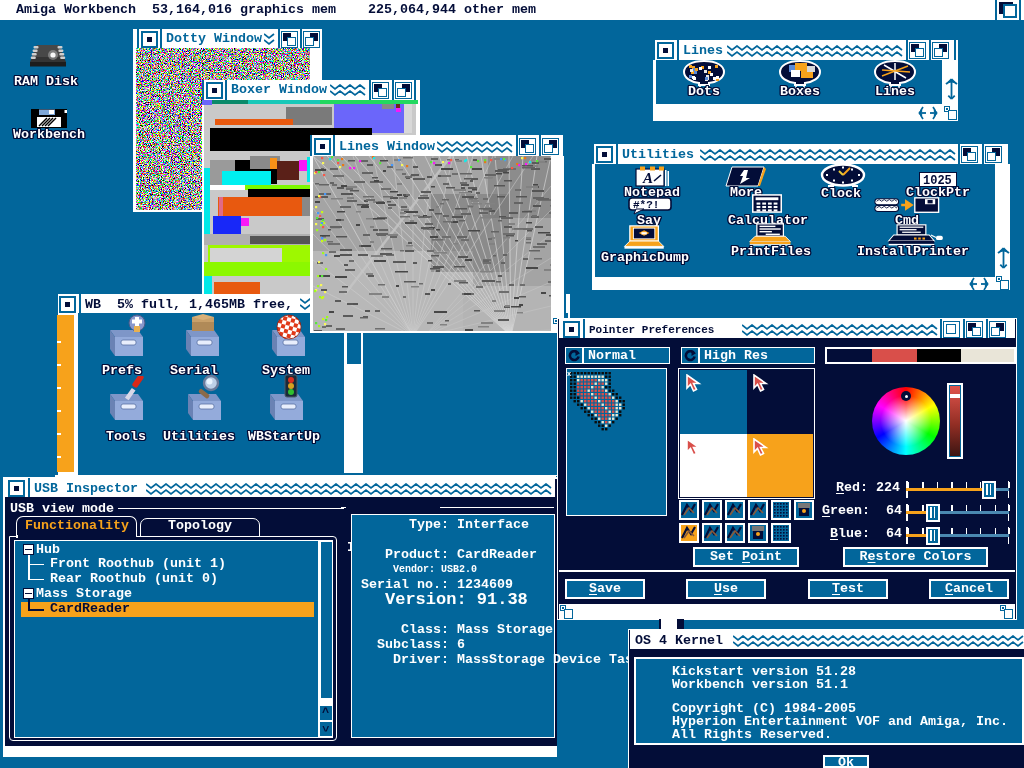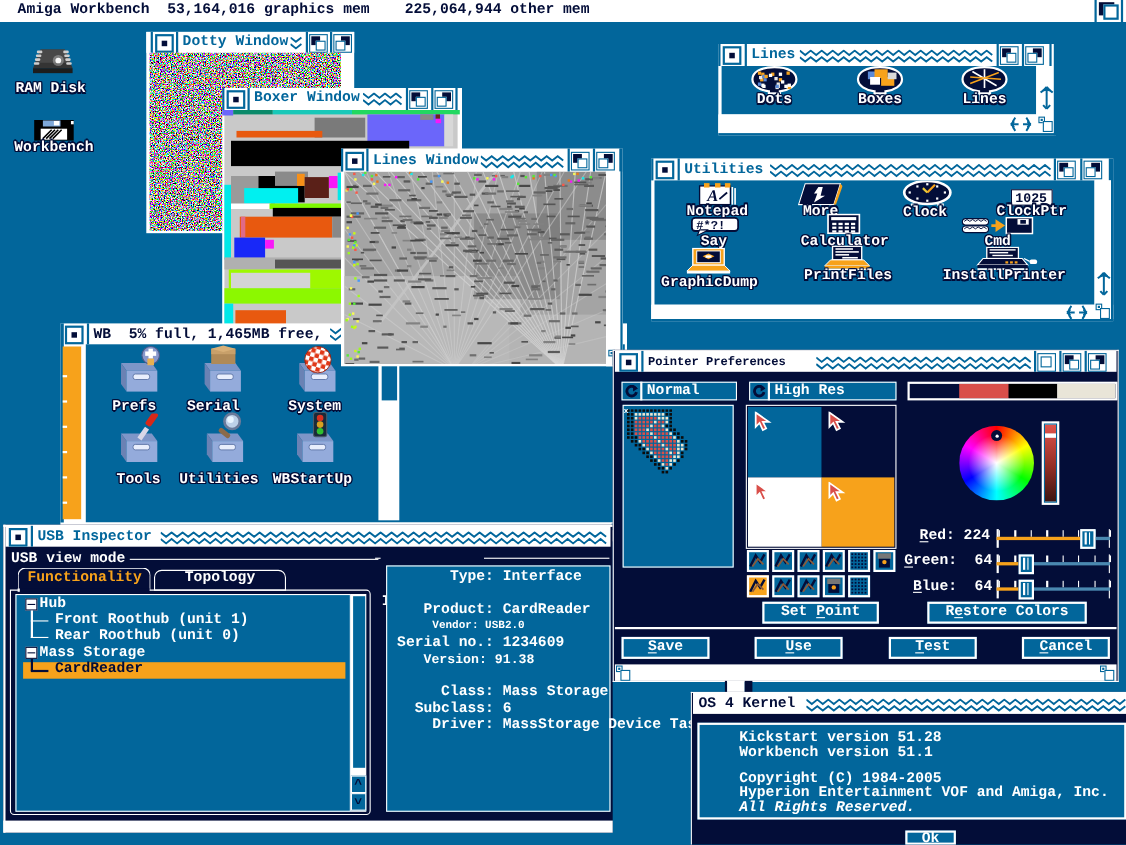--- a/index.html
+++ b/index.html
@@ -1048,21 +1048,21 @@
 <div class="t" style="left:36px;top:587px;color:#ffffff;font-size:13.333px;">Mass Storage</div>
 <div style="position:absolute;left:21px;top:602px;width:293px;height:15px;background:#f7a21b;"></div>
 <div style="position:absolute;left:28px;top:599px;width:1.5px;height:11px;background:#030d38;"></div>
 <div style="position:absolute;left:28px;top:609px;width:16px;height:1.5px;background:#030d38;"></div>
 <div class="t" style="left:50px;top:602px;color:#030d38;font-size:13.333px;">CardReader</div>
 <div style="position:absolute;left:351px;top:514px;width:204px;height:224px;background:#02669b;border:1.6px solid #fff;box-sizing:border-box"></div>
 <div class="t" style="left:409px;top:518px;color:#ffffff;font-size:13.333px;">Type: Interface</div>
 <div class="t" style="left:385px;top:548px;color:#ffffff;font-size:13.333px;">Product: CardReader</div>
 <div class="t" style="left:393px;top:563px;color:#ffffff;font-size:10px;">Vendor: USB2.0</div>
 <div class="t" style="left:361px;top:578px;color:#ffffff;font-size:13.333px;">Serial no.: 1234609</div>
-<div class="t" style="left:385px;top:593px;color:#ffffff;font-size:12px;">Version: 91.38</div>
+<div class="t" style="left:385px;top:593px;color:#ffffff;font-size:17px;">Version: 91.38</div>
 <div class="t" style="left:401px;top:623px;color:#ffffff;font-size:13.333px;">Class: Mass Storage</div>
 <div class="t" style="left:377px;top:638px;color:#ffffff;font-size:13.333px;">Subclass: 6</div>
 <div class="t" style="left:393px;top:653px;color:#ffffff;font-size:13.333px;">Driver: MassStorage Device Tas</div>
 <div style="position:absolute;left:3px;top:746px;width:554px;height:11px;background:#ffffff;"></div>
 <div style="position:absolute;left:557px;top:318px;width:460px;height:302px;background:#030d38;"></div>
 <div style="position:absolute;left:557px;top:318px;width:460px;height:1.2px;background:#ffffff;"></div>
 <div style="position:absolute;left:557px;top:318px;width:1.2px;height:302px;background:#ffffff;"></div>
 <div style="position:absolute;left:1015.8px;top:318px;width:1.2px;height:302px;background:#ffffff;"></div>
 <div style="position:absolute;left:559px;top:319px;width:456px;height:19px;background:#ffffff;"></div>
 <div style="position:absolute;left:563px;top:320.5px;width:17px;height:17px;background:#ffffff;border:2.6px solid #02669b;box-sizing:border-box"></div>
@@ -1498,14 +1498,14 @@
 <div class="t" style="left:635px;top:634px;color:#030d38;font-size:13.333px;">OS 4 Kernel</div>
 <svg style="position:absolute;left:733px;top:635px" width="291" height="13" viewBox="0 0 291 13">
     <polyline points="0,1 5,5 10,1 15,5 20,1 25,5 30,1 35,5 40,1 45,5 50,1 55,5 60,1 65,5 70,1 75,5 80,1 85,5 90,1 95,5 100,1 105,5 110,1 115,5 120,1 125,5 130,1 135,5 140,1 145,5 150,1 155,5 160,1 165,5 170,1 175,5 180,1 185,5 190,1 195,5 200,1 205,5 210,1 215,5 220,1 225,5 230,1 235,5 240,1 245,5 250,1 255,5 260,1 265,5 270,1 275,5 280,1 285,5 290,1" fill="none" stroke="#02669b" stroke-width="1.7"></polyline>
     <polyline points="0,7 5,11 10,7 15,11 20,7 25,11 30,7 35,11 40,7 45,11 50,7 55,11 60,7 65,11 70,7 75,11 80,7 85,11 90,7 95,11 100,7 105,11 110,7 115,11 120,7 125,11 130,7 135,11 140,7 145,11 150,7 155,11 160,7 165,11 170,7 175,11 180,7 185,11 190,7 195,11 200,7 205,11 210,7 215,11 220,7 225,11 230,7 235,11 240,7 245,11 250,7 255,11 260,7 265,11 270,7 275,11 280,7 285,11 290,7" fill="none" stroke="#02669b" stroke-width="1.7"></polyline>
   </svg>
 <div style="position:absolute;left:634px;top:657px;width:390px;height:88px;background:#02669b;border:2px solid #fff;box-sizing:border-box"></div>
 <div class="t" style="left:672px;top:665px;color:#ffffff;font-size:13.333px;">Kickstart version 51.28</div>
 <div class="t" style="left:672px;top:678px;color:#ffffff;font-size:13.333px;">Workbench version 51.1</div>
 <div class="t" style="left:672px;top:702px;color:#ffffff;font-size:13.333px;">Copyright (C) 1984-2005</div>
 <div class="t" style="left:672px;top:715px;color:#ffffff;font-size:13.333px;">Hyperion Entertainment VOF and Amiga, Inc.</div>
-<div class="t" style="left:672px;top:728px;color:#ffffff;font-size:13.333px;font-style:italic;">All Rights Reserved.</div>
+<div class="t" style="left:672px;top:728px;color:#ffffff;font-size:13.333px;">All Rights Reserved.</div>
 <div style="position:absolute;left:823px;top:755px;width:46px;height:13px;background:#02669b;border:2px solid #fff;box-sizing:border-box"></div>
 <div class="t" style="left:838px;top:756px;color:#ffffff;font-size:13.333px;">Ok</div>
 </body></html>

